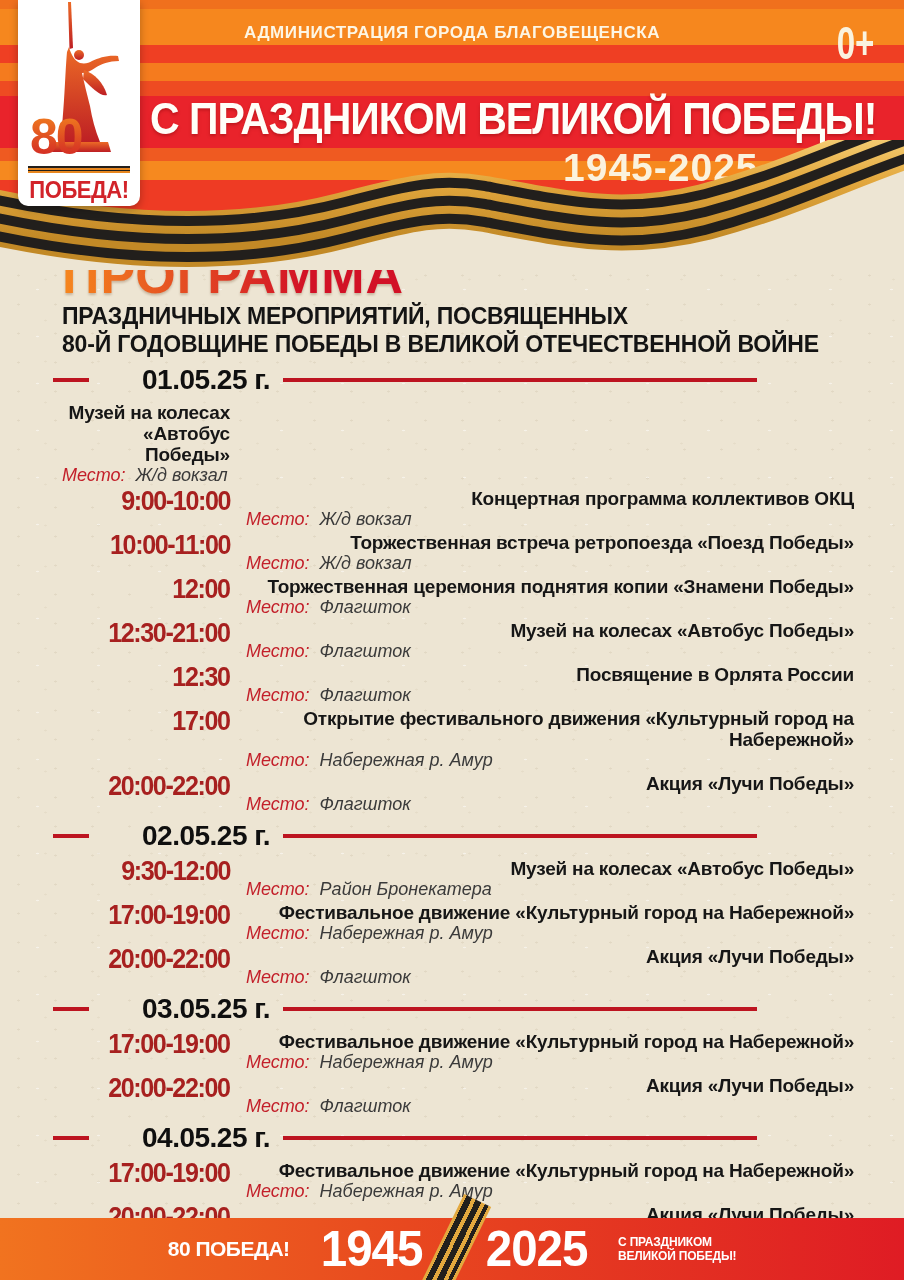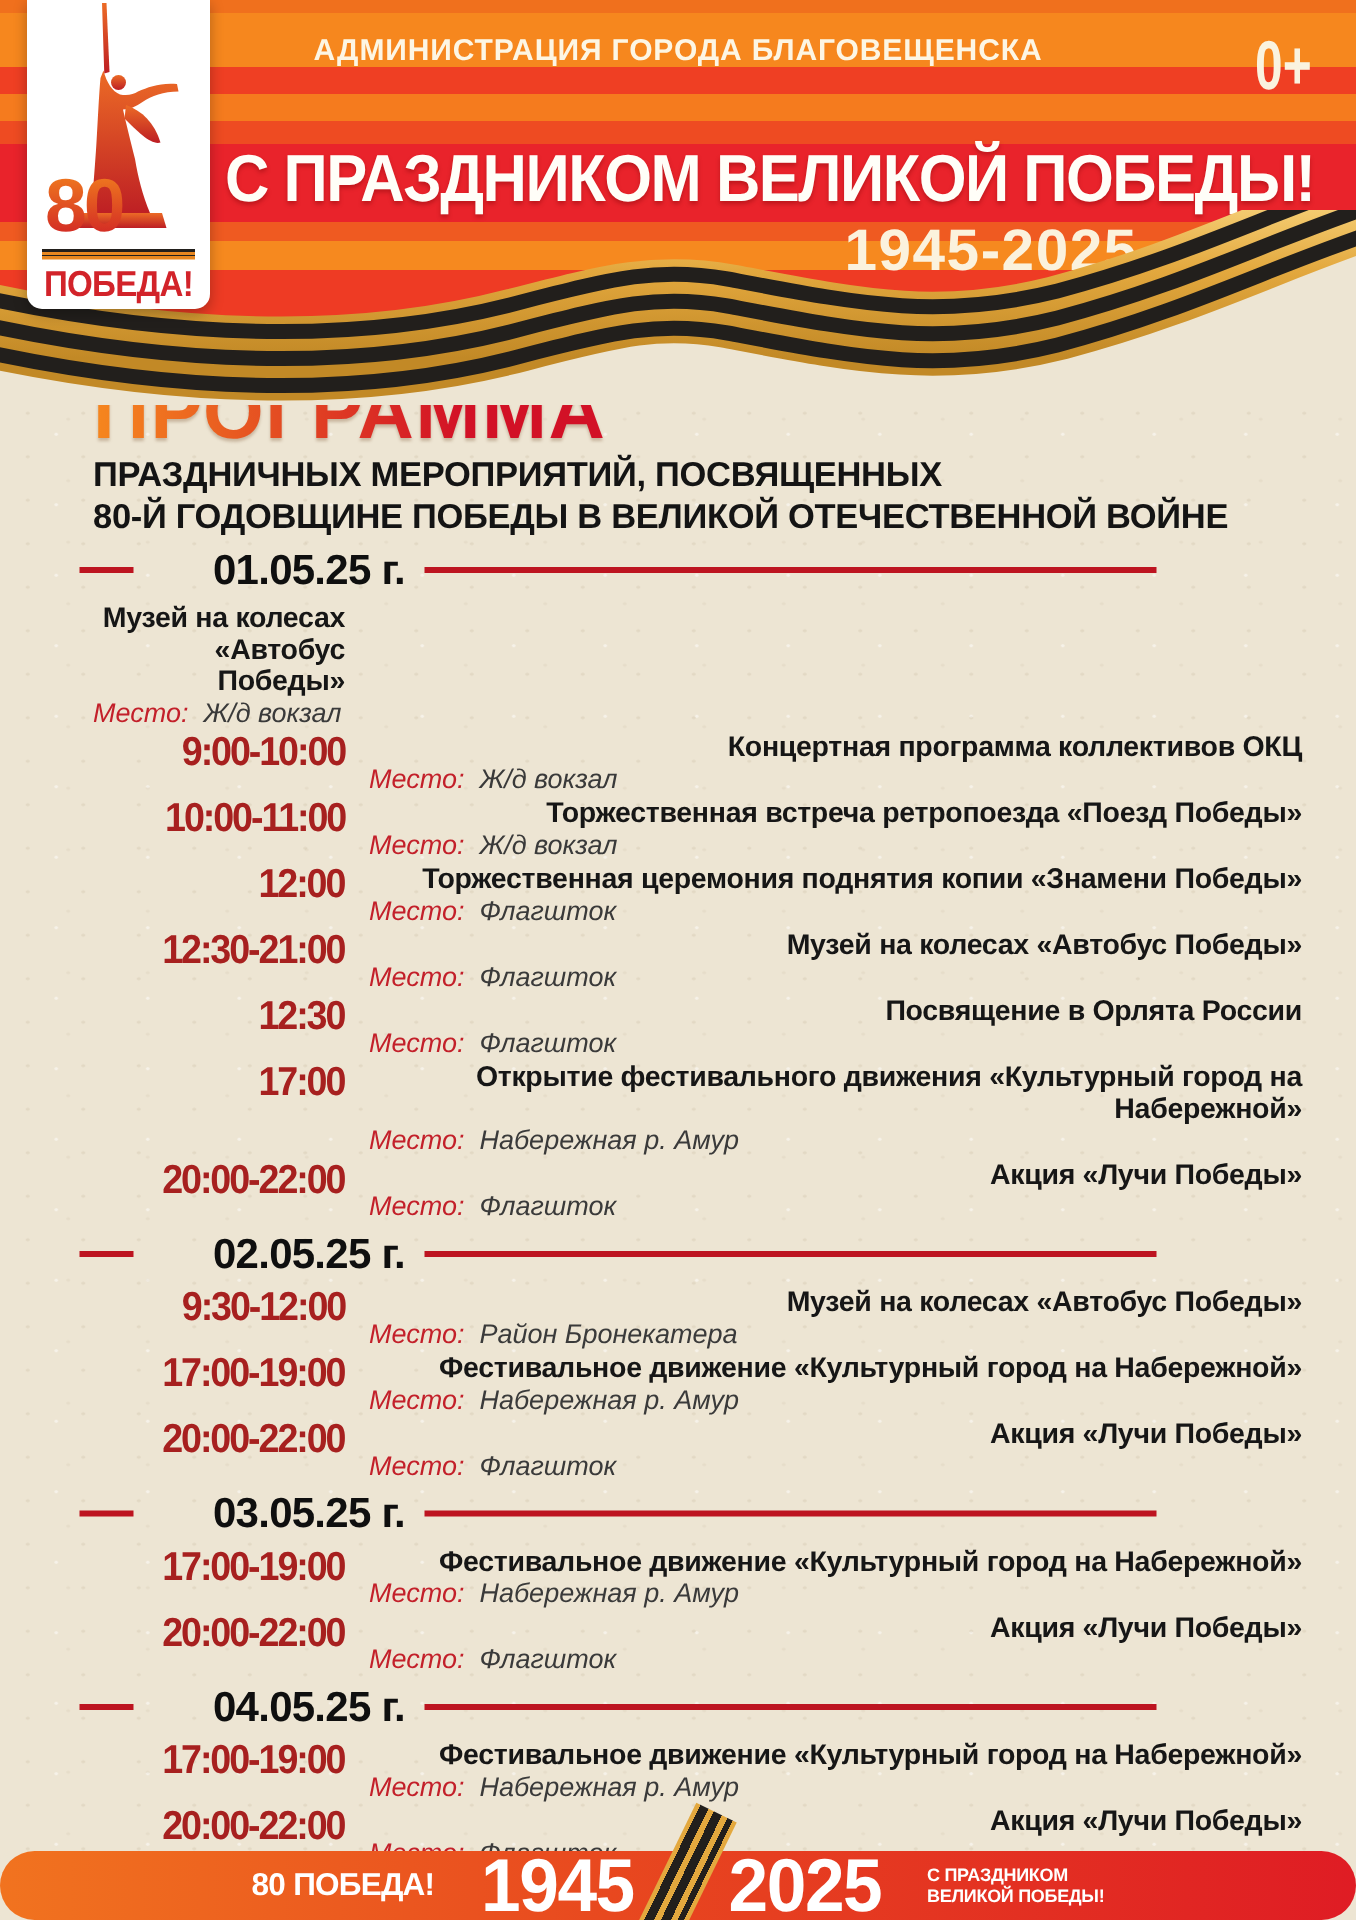--- a/index.html
+++ b/index.html
@@ -19,21 +19,21 @@
       #f0701d 0,#f0701d 9px,
       #f6871e 9px,#f6871e 45px,
       #ef3f23 45px,#ef3f23 63px,
       #f57b1e 63px,#f57b1e 81px,
       #ee4b22 81px,#ee4b22 96px,
       #e9232b 96px,#e9232b 148px,
       #ef5a21 148px,#ef5a21 161px,
       #f6891f 161px,#f6891f 180px,
       #ee3b24 180px,#ee3b24 240px);}
   .admin-line{position:absolute;top:23px;left:0;width:904px;text-align:center;z-index:3;
-    color:#fdf6e4;font-size:20px;font-weight:700;letter-spacing:.6px;}
+    color:#fdf6e4;font-size:17px;font-weight:700;letter-spacing:.6px;}
   .age-badge{position:absolute;top:16px;right:30px;z-index:3;color:#faf3df;
     font-size:46px;font-weight:700;transform:scaleX(.72);transform-origin:right top;}
   .main-title{position:absolute;top:94px;left:150px;z-index:3;margin:0;white-space:nowrap;
     color:#fffef8;font-size:41px;font-weight:900;letter-spacing:-1px;
     text-shadow:0 2px 3px rgba(110,0,0,.35);transform:scaleY(1.08);transform-origin:left top;}
   .years-line{position:absolute;top:146px;left:563px;z-index:3;color:#fbf2dd;
     font-size:39px;font-weight:700;letter-spacing:1px;}
 
   .wave-svg{position:absolute;top:140px;left:0;width:904px;height:130px;z-index:4;}
 
@@ -43,44 +43,44 @@
   .logo-statue{position:absolute;top:2px;left:4px;}
   .logo-80{position:absolute;top:112px;left:12px;font-size:50px;font-weight:900;line-height:1;
     background:linear-gradient(180deg,#f2811e,#cf2026);-webkit-background-clip:text;
     background-clip:text;color:transparent;letter-spacing:-2px;}
   .logo-ribbon-bar{position:absolute;top:166px;left:10px;right:10px;height:7px;
     background:linear-gradient(180deg,#221f1c 0 2px,#e8871f 2px 4px,#221f1c 4px 5px,#e8871f 5px 7px);}
   .logo-pobeda{position:absolute;top:176px;left:0;width:100%;text-align:center;
     color:#d2232a;font-size:24px;font-weight:900;letter-spacing:-.5px;transform:scaleX(.92);}
 
   
-  .main-content{position:absolute;top:240px;left:0;width:904px;padding:8px 36px 0 62px;box-sizing:border-box;}
+  .main-content{position:absolute;top:240px;left:0;width:904px;padding:8px 50px 0 62px;box-sizing:border-box;}
   .program-title{margin:0;font-size:52px;line-height:54px;font-weight:900;letter-spacing:1px;
     background:linear-gradient(90deg,#f6871e,#d21126 72%);-webkit-background-clip:text;
     background-clip:text;color:transparent;display:inline-block;
     text-shadow:none;filter:drop-shadow(0 2px 1px rgba(90,40,0,.25));}
   .program-sub{font-size:23px;line-height:28px;font-weight:900;color:#141414;letter-spacing:-.2px;}
 
   
   .section-head{display:flex;align-items:center;gap:13px;margin:8px 97px 8px 0;height:28px;}
   .section-head::before{content:"";width:36px;height:4px;background:#bd1420;margin-left:-9px;flex:0 0 auto;}
   .section-head::after{content:"";flex:1;height:4px;background:#bd1420;}
   .date-heading{font-size:28px;font-weight:900;color:#0f0f0f;letter-spacing:-.5px;white-space:nowrap;margin-left:40px;}
   .event{display:grid;grid-template-columns:168px 1fr;column-gap:16px;margin-bottom:3px;}
   .event-time{text-align:right;font-size:27px;font-weight:800;color:#a7201f;line-height:24px;
     letter-spacing:-1.5px;padding-top:1px;}
   .event-time span{display:inline-block;transform:scaleX(.93);transform-origin:right center;}
   .event-name{font-size:19px;font-weight:800;color:#161616;line-height:21px;letter-spacing:-.2px;text-align:right;}
   .event-loc{font-size:18px;font-style:italic;line-height:20px;color:#3a3a3a;}
   .event-loc b{color:#c3202a;font-weight:400;margin-right:5px;}
 
   
-  .footer{position:absolute;bottom:0;left:0;width:904px;height:46px;z-index:6;
+  .footer{position:absolute;bottom:0;left:0;width:904px;height:62px;z-index:6;
     background:linear-gradient(90deg,#f1731f,#e8481f 45%,#df1c24);
-    display:flex;align-items:center;justify-content:center;gap:28px;border-radius:29px;}
+    display:flex;align-items:center;justify-content:center;gap:28px;}
   .footer-logo{color:#fff;font-size:21px;font-weight:800;letter-spacing:-.5px;position:relative;z-index:2;}
   .footer-year{color:#fff;font-size:50px;font-weight:900;letter-spacing:-1px;position:relative;z-index:2;
     transform:scaleX(.95);}
   .footer-ribbon{width:30px;height:108px;flex:0 0 auto;transform:rotate(26deg);z-index:1;margin:0 -14px;
     background:linear-gradient(90deg,#e3a83e 0 3px,#221f1c 3px 9px,#e3a83e 9px 13px,
       #221f1c 13px 19px,#e3a83e 19px 23px,#221f1c 23px 27px,#e3a83e 27px 30px);}
   .footer-slogan{color:#fff;font-size:12px;font-weight:800;line-height:1.18;letter-spacing:-.2px;
     position:relative;z-index:2;}
 </style>
 </head>

